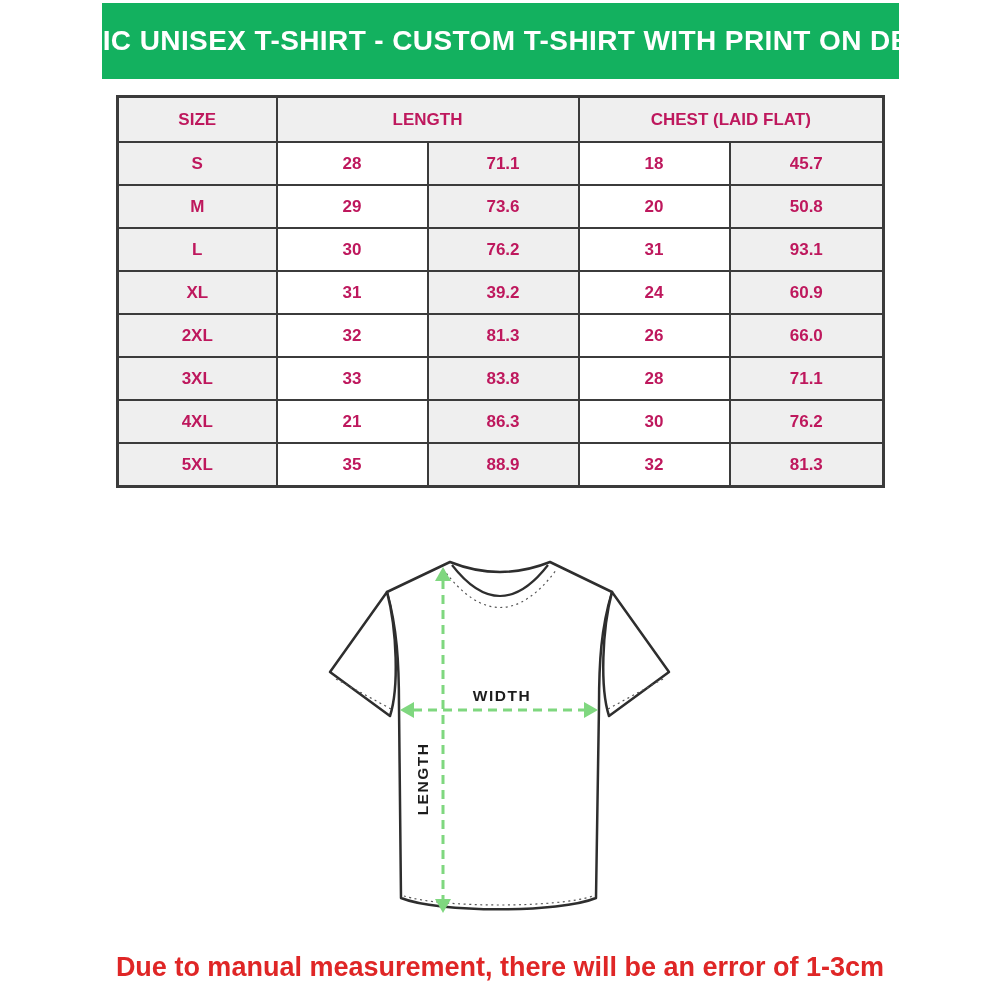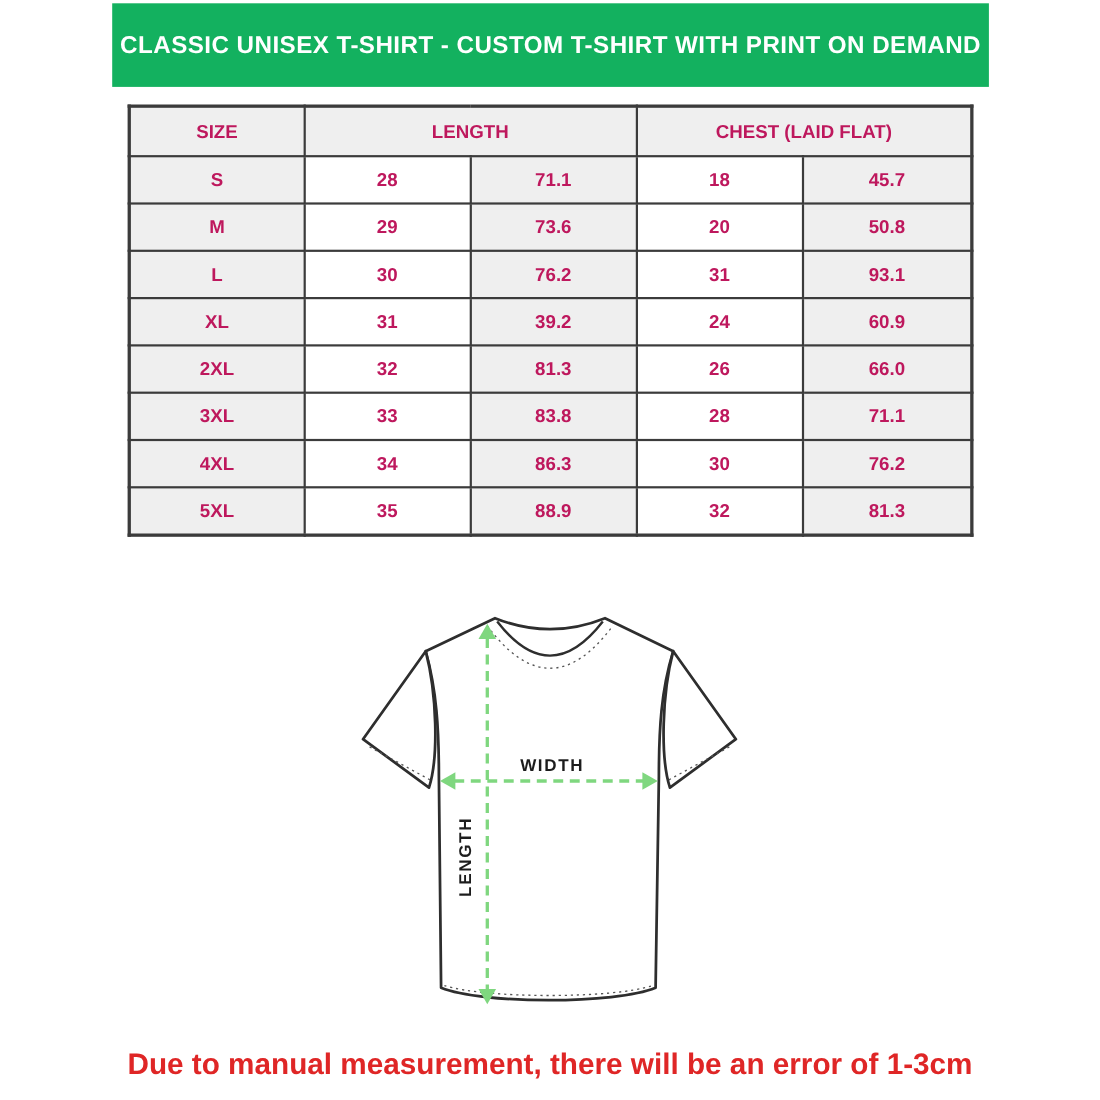--- a/index.html
+++ b/index.html
@@ -5,21 +5,21 @@
   html,body{margin:0;padding:0;background:#fff;}
   .page{
     position:relative;width:1000px;height:1000px;background:#ffffff;
     font-family:"Liberation Sans",sans-serif;overflow:hidden;
   }
   .banner{
     position:absolute;left:102px;top:3px;width:797px;height:76px;
     background:#13b15f;display:flex;align-items:center;justify-content:center;
   }
   .banner h1{
-    margin:0;color:#ffffff;font-size:22px;font-weight:bold;
+    margin:0;color:#ffffff;font-size:28px;font-weight:bold;
     letter-spacing:0.4px;white-space:nowrap;
   }
   table.size-table{
     position:absolute;left:116px;top:95px;width:766px;
     border-collapse:collapse;table-layout:fixed;
     border:3px solid #3b3b3b;color:#be185d;
   }
   .size-table th,.size-table td{
     border:2px solid #3b3b3b;text-align:center;vertical-align:middle;
     font-size:17px;font-weight:bold;padding:0;
@@ -99,21 +99,21 @@
         </tr>
         <tr>
           <td>3XL</td>
           <td>33</td>
           <td>83.8</td>
           <td>28</td>
           <td>71.1</td>
         </tr>
         <tr>
           <td>4XL</td>
-          <td>34</td>
+          <td>21</td>
           <td>86.3</td>
           <td>30</td>
           <td>76.2</td>
         </tr>
         <tr>
           <td>5XL</td>
           <td>35</td>
           <td>88.9</td>
           <td>32</td>
           <td>81.3</td>

